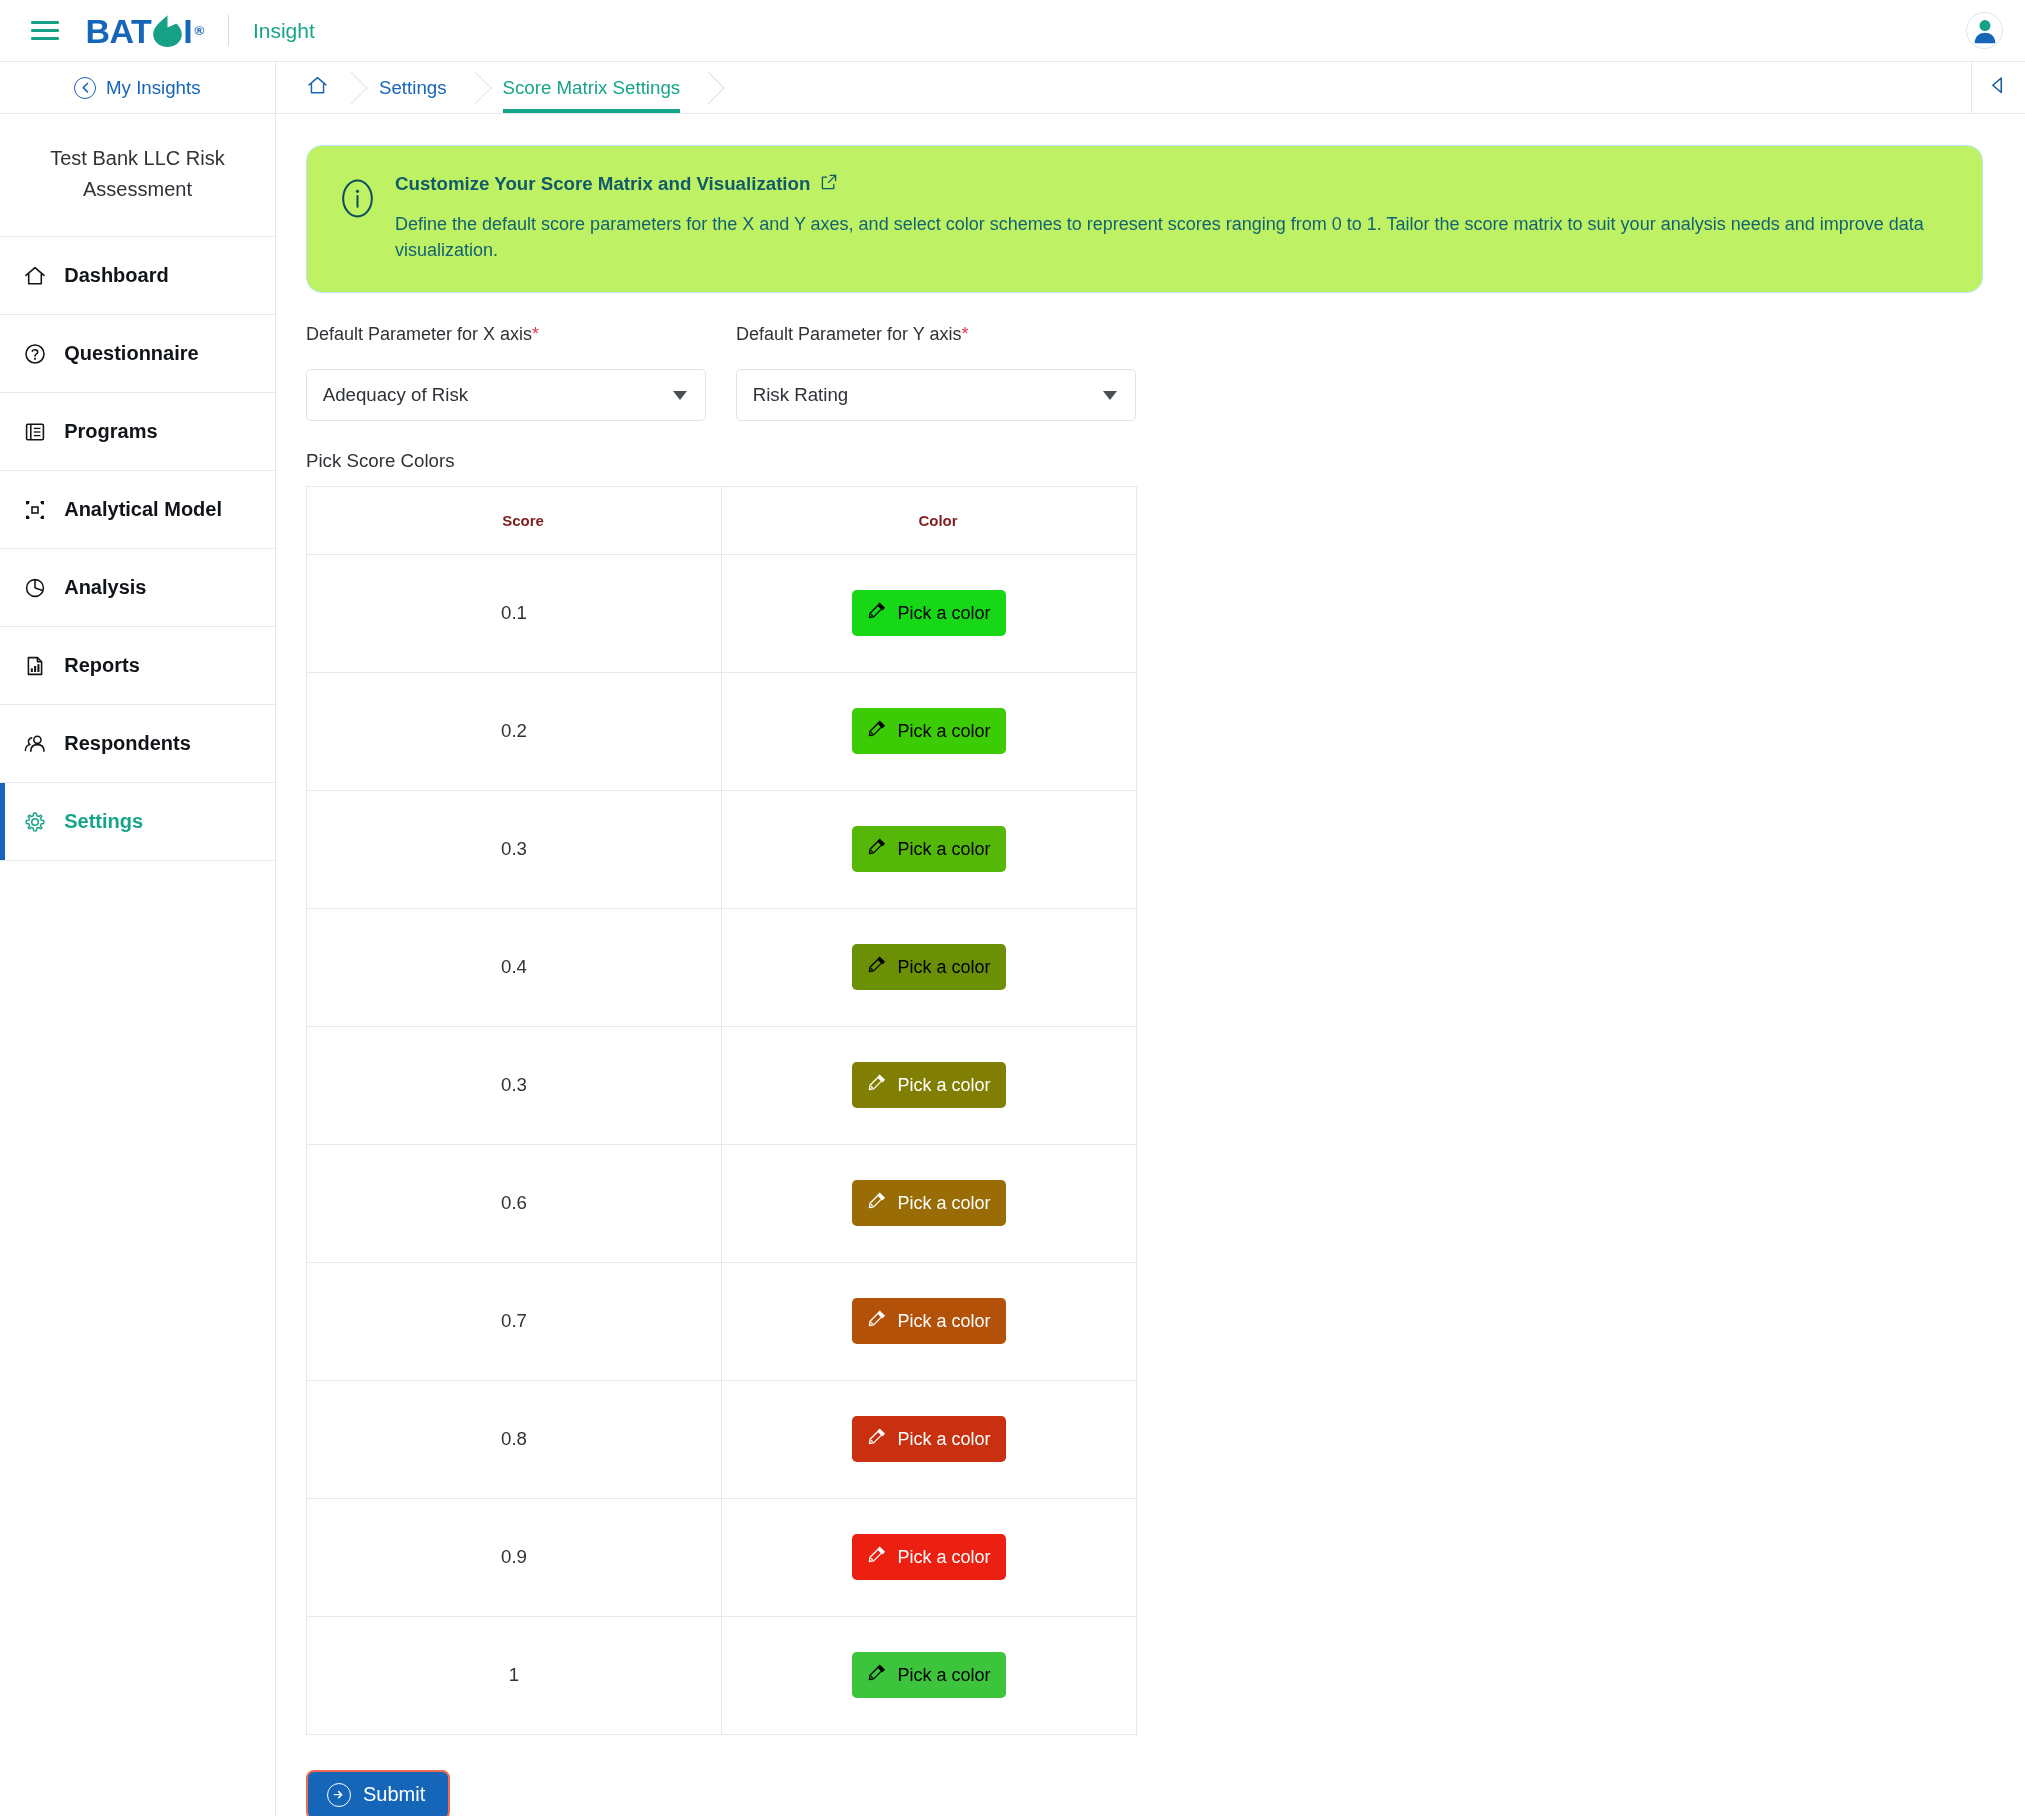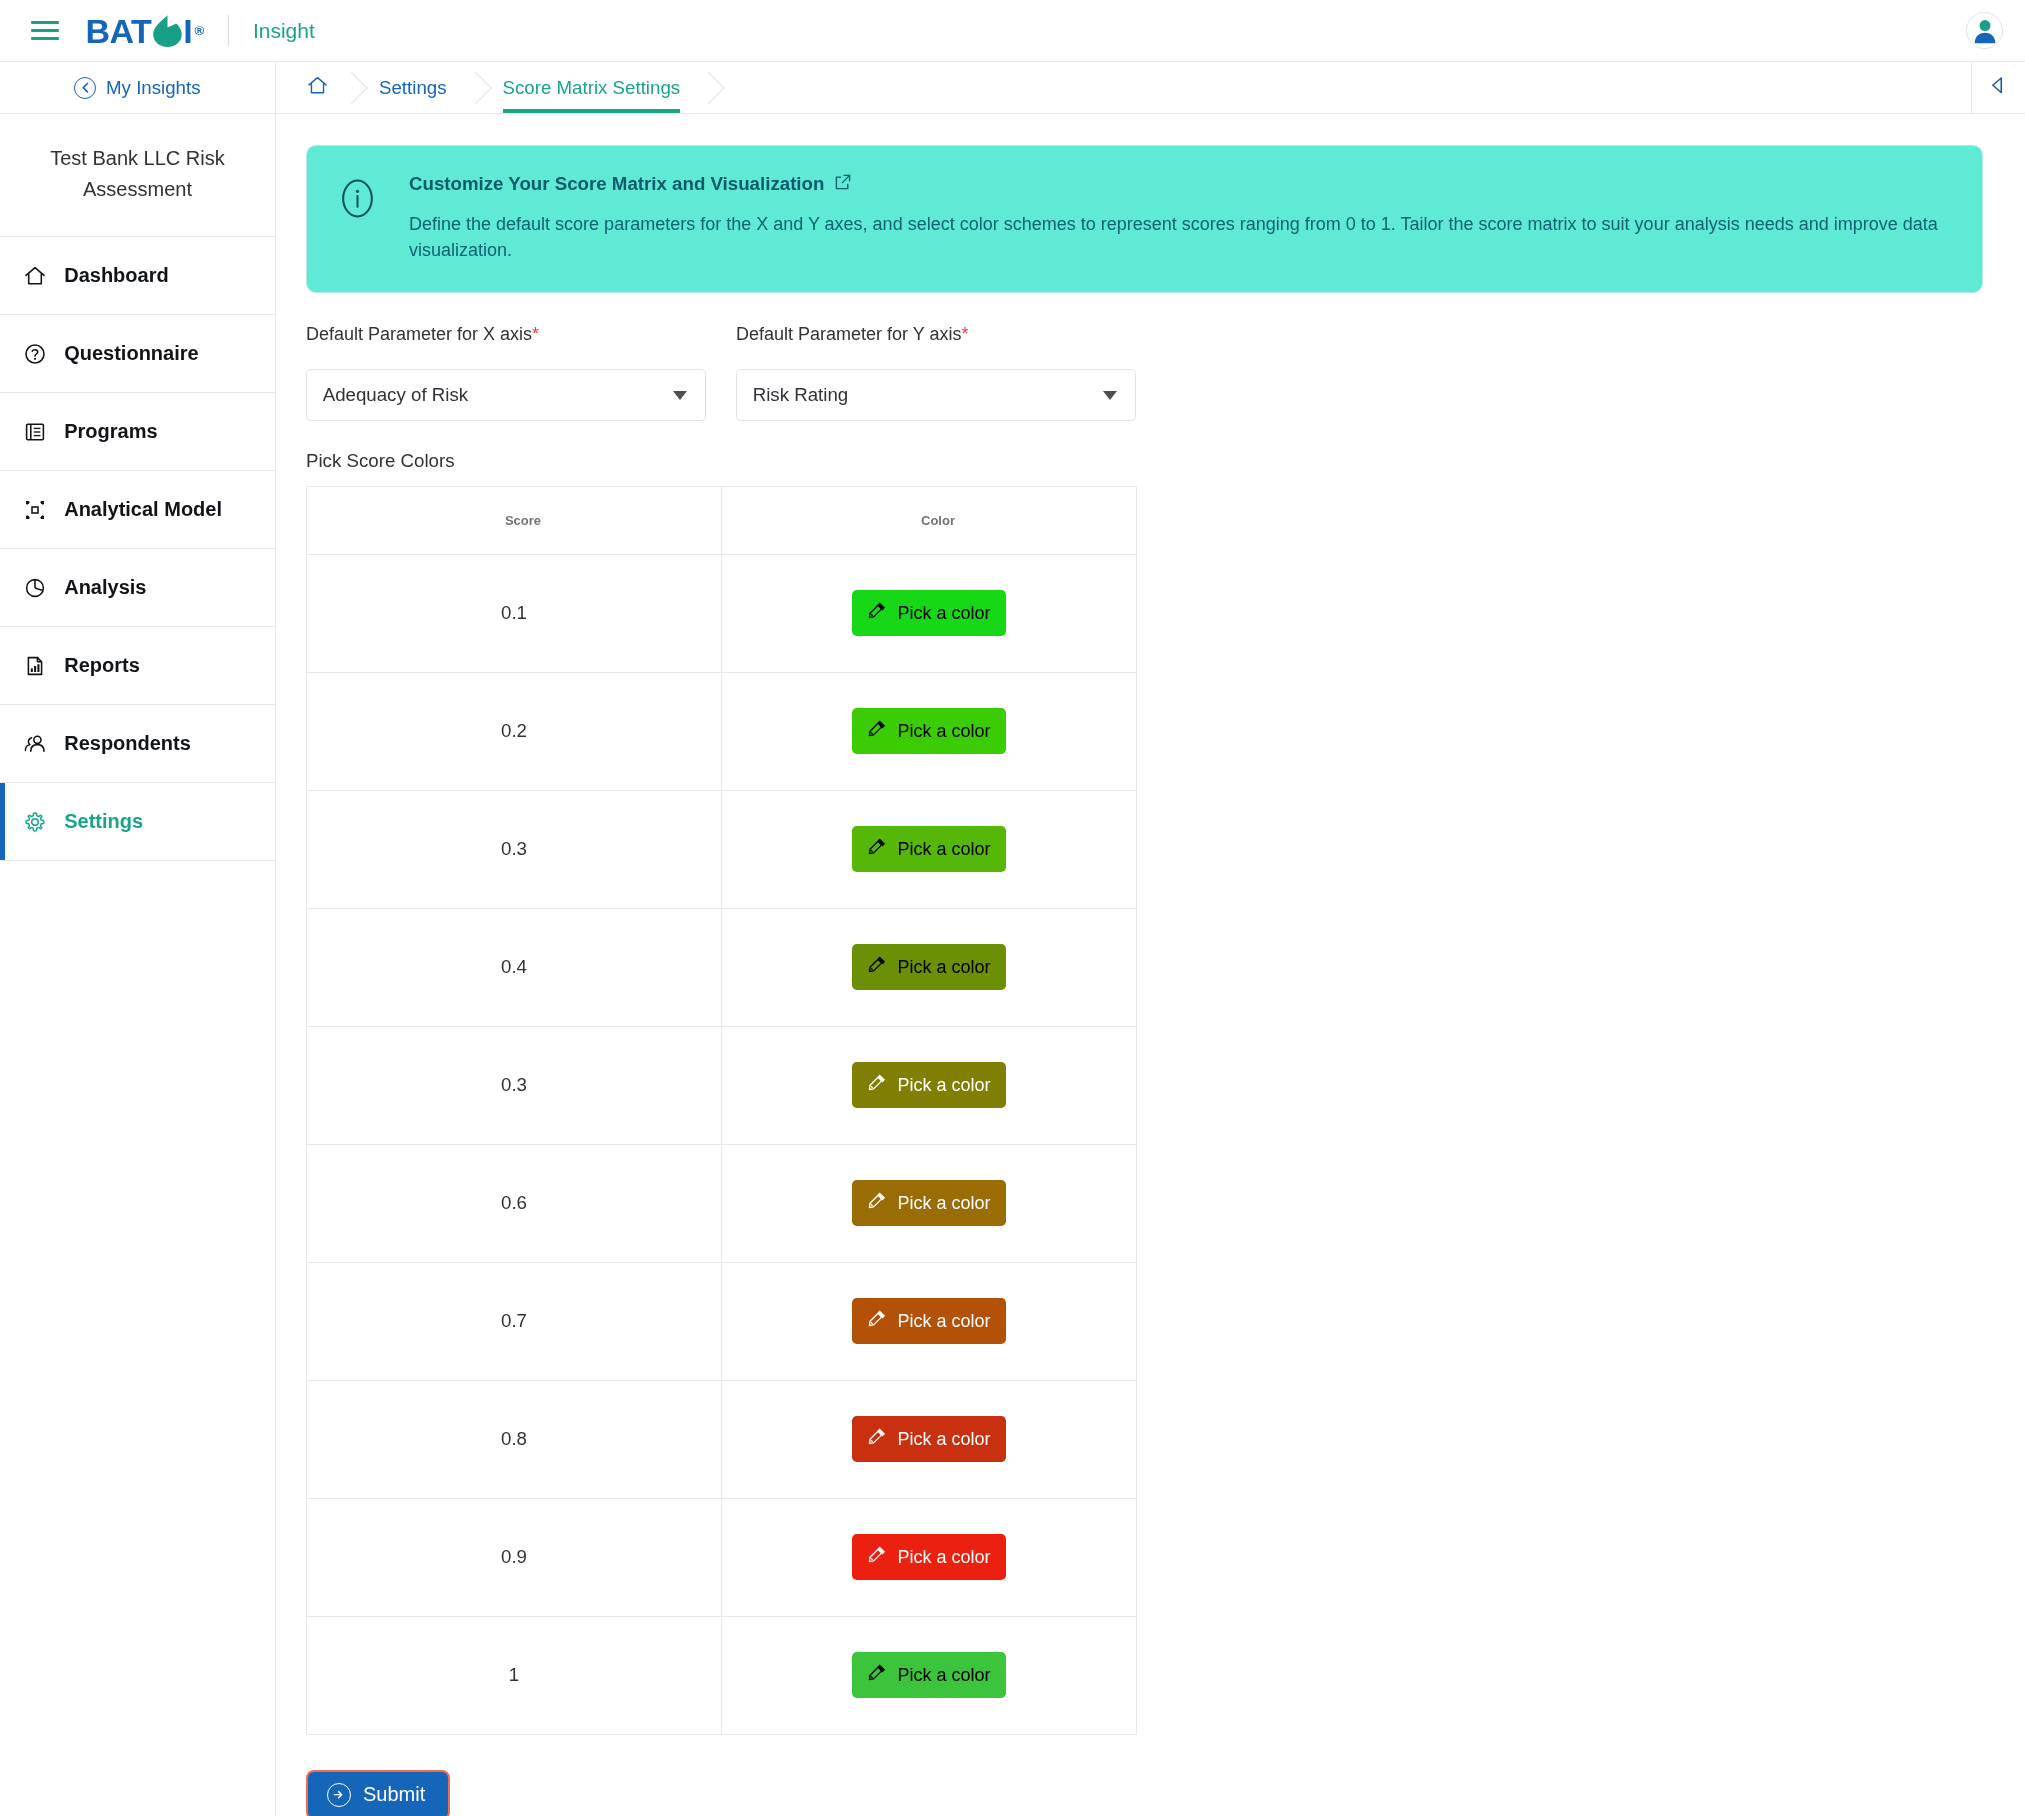--- a/index.html
+++ b/index.html
@@ -140,24 +140,24 @@
   .footer a{color:#1565b8;text-decoration:none;}
 
   
   .main{
     flex:1;
     padding:31px 42px 0 30px;
     overflow:hidden;
     background:#fff;
   }
   .infobox{
-    background:#5eead4;
+    background:#bef264;
     border:0.6px solid #b7e8f2;
-    border-radius:10px;
-    display:flex;align-items:flex-start;gap:30px;
+    border-radius:16px;
+    display:flex;align-items:flex-start;gap:16px;
     padding:26.5px 29px 29px 29px;
   }
   .info-icon{flex:0 0 43px;margin-top:4.8px;}
   .info-title{
     font-size:18.7px;font-weight:bold;color:#115a6b;
     display:flex;align-items:center;gap:9.6px;margin-bottom:15.7px;
   }
   .info-desc{font-size:18px;color:#136273;line-height:1.45;}
 
   .fields-row{display:flex;gap:30px;margin-top:31px;}
@@ -176,21 +176,21 @@
 
   .pick-title{font-size:18.7px;color:#2f3337;margin:29px 0 13.3px 0;}
   .score-table{
     border:0.6px solid #e6e8eb;border-collapse:collapse;
     width:831px;table-layout:fixed;
   }
   .score-table th,.score-table td{
     border:0.6px solid #e6e8eb;text-align:center;vertical-align:middle;
   }
   .score-table th{
-    height:68px;font-size:13px;color:#737373;font-weight:bold;padding-left:18px;
+    height:68px;font-size:15px;color:#7f1d1d;font-weight:bold;padding-left:18px;
   }
   .score-table td{height:118px;font-size:18.7px;color:#2f3337;font-weight:400;}
   .pickbtn{
     display:inline-flex;align-items:center;justify-content:center;gap:9.6px;
     min-width:152px;height:46px;border:none;border-radius:4.8px;
     font-size:18px;cursor:pointer;padding:0 15.7px;
     font-family:"Liberation Sans",sans-serif;
   }
   .pickbtn svg{flex:0 0 20.5px;}
 

